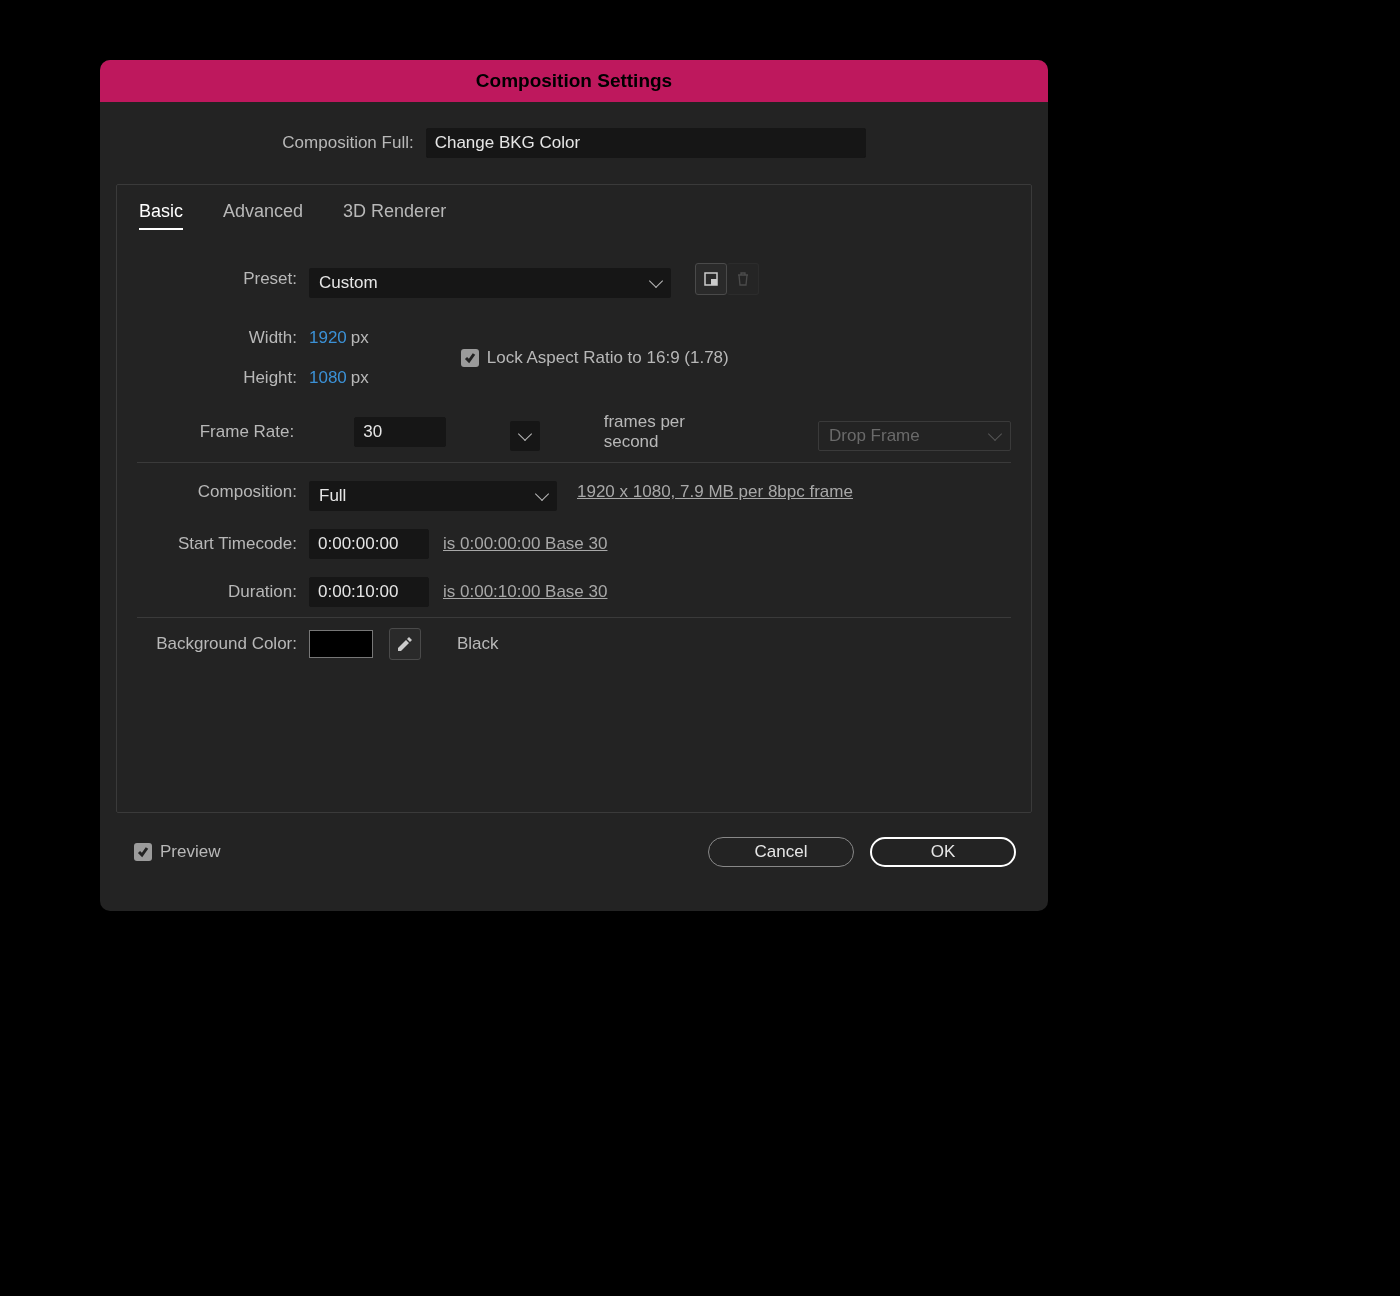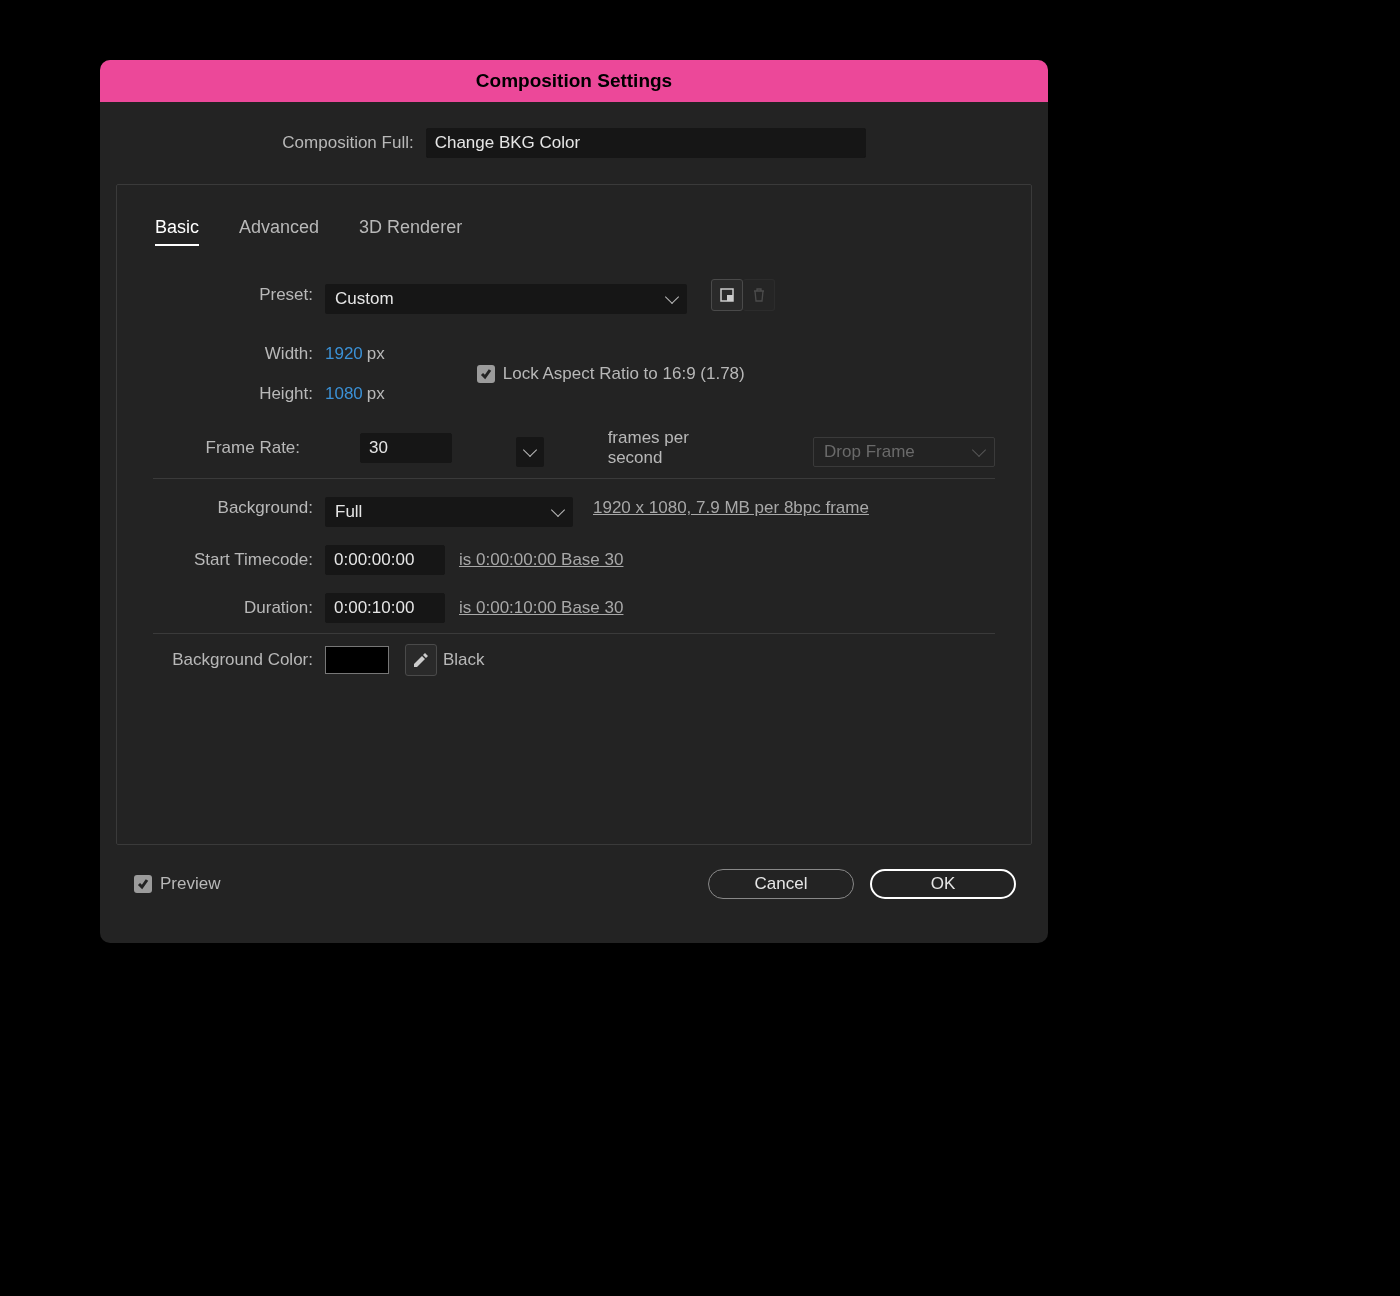--- a/index.html
+++ b/index.html
@@ -18,21 +18,21 @@
     left: 100px;
     top: 60px;
     width: 948px;
     background: #232323;
     border-radius: 10px;
     box-shadow: 0 10px 40px rgba(0,0,0,0.8);
     overflow: hidden;
   }
   .titlebar {
     height: 42px;
-    background: #ec4899;
+    background: #be185d;
     display: flex;
     align-items: center;
     justify-content: center;
     color: #000;
     font-weight: 600;
     font-size: 19px;
   }
   .body {
     padding: 26px 16px 20px 16px;
   }
@@ -50,21 +50,21 @@
     color: #e6e6e6;
     font-size: 17px;
     padding: 4px 8px;
     height: 30px;
     border-radius: 2px;
   }
   .name-input { width: 440px; }
   .panel {
     border: 1px solid #3a3a3a;
     border-radius: 2px;
-    padding: 16px;
+    padding: 0;
     margin-bottom: 18px;
   }
   .tabs {
     display: flex;
     gap: 40px;
     padding: 16px 22px 8px 22px;
     font-size: 18px;
   }
   .tab { color: #b8b8b8; cursor: pointer; padding-bottom: 6px; }
   .tab.active { color: #fff; border-bottom: 2px solid #fff; }
@@ -237,21 +237,21 @@
           <span style="margin-left:16px;">frames per second</span>
           <div class="select ghost-select" style="width:196px; margin-left:28px;">
             <span>Drop Frame</span>
             <span class="chev"></span>
           </div>
         </div>
 
         <div class="divider"></div>
 
         <div class="row" style="margin-top:10px;">
-          <div class="col-label">Background:</div>
+          <div class="col-label">Composition:</div>
           <div class="select" style="width:248px;">
             <span>Full</span>
             <span class="chev"></span>
           </div>
           <span class="hint" style="margin-left:20px;">1920 x 1080, 7.9 MB per 8bpc frame</span>
         </div>
 
         <div class="row" style="margin-top:18px;">
           <div class="col-label">Start Timecode:</div>
           <input class="text-input tc-input" value="0:00:00:00" style="">
@@ -267,21 +267,21 @@
         <div class="divider"></div>
 
         <div class="row" style="margin-top:10px; margin-bottom:140px;">
           <div class="col-label">Background Color:</div>
           <div class="swatch"></div>
           <div class="icon-btn" style="margin-left:16px; width:32px;">
             <svg width="16" height="16" viewBox="0 0 16 16">
               <path d="M12 1l3 3-2 2-3-3zM9 4l3 3-8 8H1v-3z" fill="#ccc"></path>
             </svg>
           </div>
-          <span style="margin-left:6px;">Black</span>
+          <span style="margin-left:36px;">Black</span>
         </div>
       </div>
     </div>
 
     <div class="footer">
       <div class="preview">
         <div class="checkbox">
           <svg viewBox="0 0 12 12">
               <path d="M2 6l3 3 5-7"></path>
             </svg>

